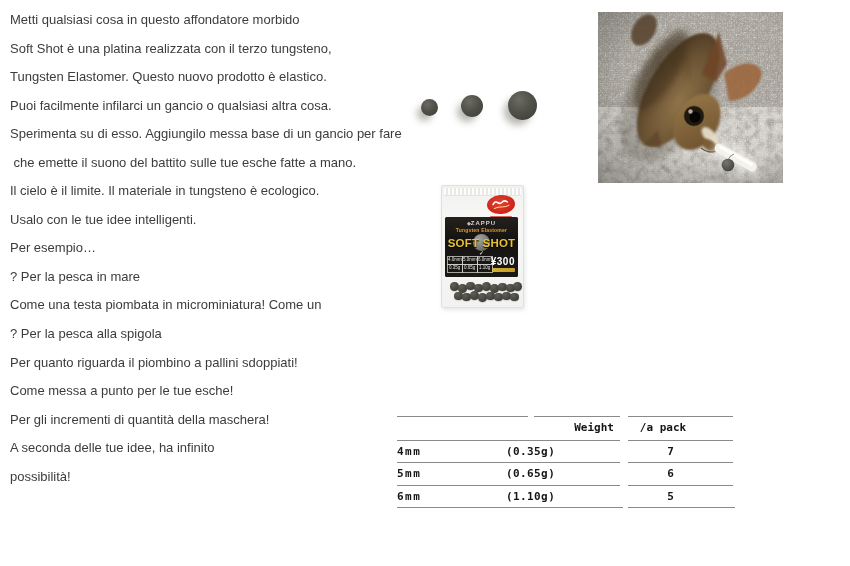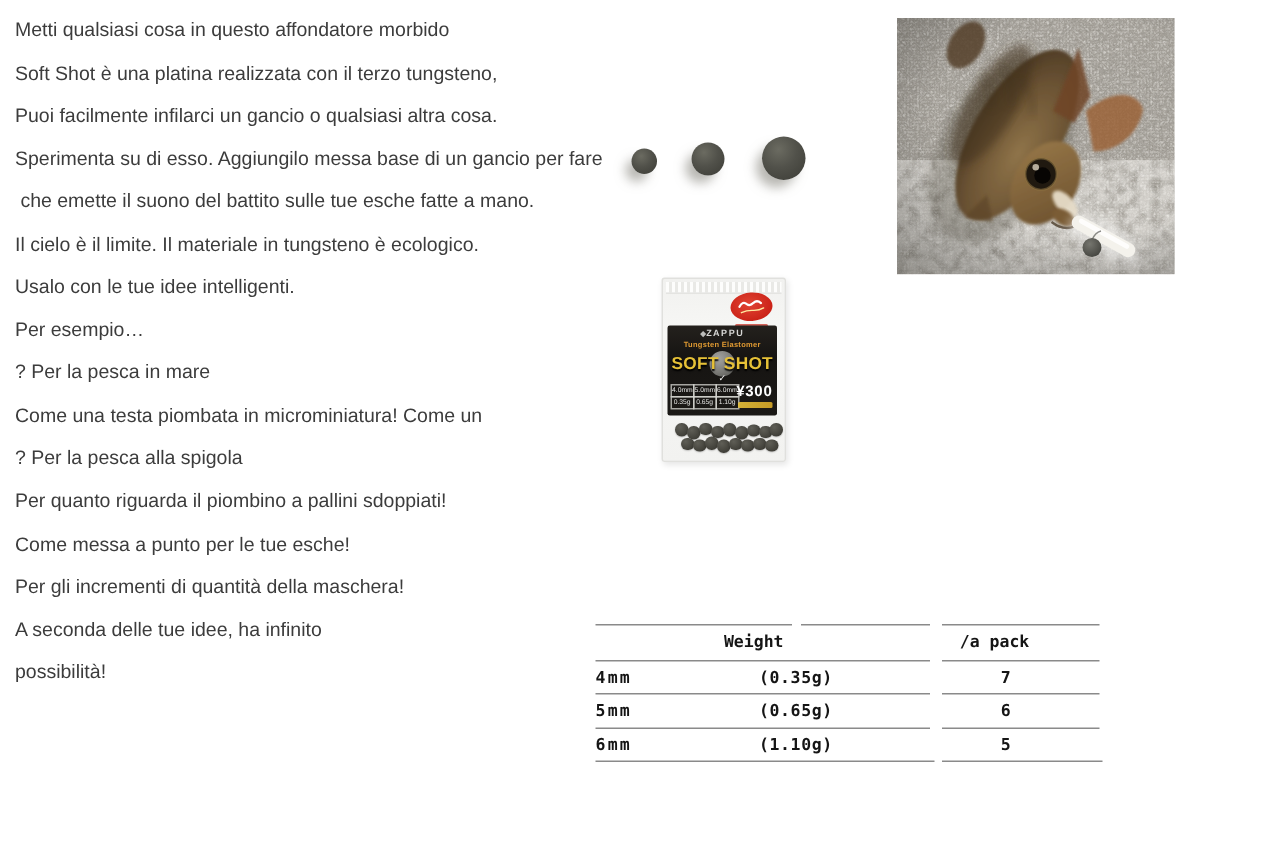--- a/index.html
+++ b/index.html
@@ -65,21 +65,21 @@
         font-family:"DejaVu Sans Mono","Liberation Mono",monospace;font-weight:bold;
         font-size:11px;color:#151515;}
   .hl{position:absolute;height:1px;background:#8a8a8a;}
   .hl.a1{left:0;top:5.5px;width:131px;}   .hl.a2{left:137px;top:5.5px;width:86px;}
   .hl.a3{left:231px;top:5.5px;width:105px;}
   .hl.b1{left:0;top:30px;width:223px;}    .hl.b2{left:231px;top:30px;width:105px;}
   .hl.c1{left:0;top:52px;width:223px;}    .hl.c2{left:231px;top:52px;width:105px;}
   .hl.d1{left:0;top:74.5px;width:223px;}  .hl.d2{left:231px;top:74.5px;width:105px;}
   .hl.e1{left:0;top:96.5px;width:226px;}  .hl.e2{left:231px;top:96.5px;width:107px;}
   .spec-h-weight{position:absolute;left:0;top:6px;width:223px;height:24px;line-height:24px;
-        text-align:center;transform:translateX(-6px);}
+        text-align:right;transform:translateX(-6px);}
   .spec-h-pack{position:absolute;left:231px;top:6px;width:70px;height:24px;line-height:24px;
         text-align:center;}
   .spec-rows{position:absolute;left:0;top:0;width:341px;height:102px;}
   .spec-row{position:absolute;left:0;width:341px;height:22px;line-height:22px;}
   .spec-row:nth-of-type(1){top:31px;}
   .spec-row:nth-of-type(2){top:53px;}
   .spec-row:nth-of-type(3){top:75.5px;}
   .c-size{position:absolute;left:0;width:103px;letter-spacing:1.5px;}
   .c-wt{position:absolute;left:109px;letter-spacing:.4px;}
   .c-pack{position:absolute;left:231px;width:85px;text-align:center;}
@@ -88,20 +88,21 @@
 <body>
 
 <div class="page">
 
   <div class="desc">
 
       <div class="desc-line">Metti qualsiasi cosa in questo affondatore morbido</div>
 
       <div class="desc-line">Soft Shot è una platina realizzata con il terzo tungsteno,</div>
 
+      <div class="desc-line">Tungsten Elastomer. Questo nuovo prodotto è elastico.</div>
 
       <div class="desc-line">Puoi facilmente infilarci un gancio o qualsiasi altra cosa.</div>
 
       <div class="desc-line">Sperimenta su di esso. Aggiungilo messa base di un gancio per fare</div>
 
 
       <div class="desc-line"> che emette il suono del battito sulle tue esche fatte a mano.</div>
 
       <div class="desc-line">Il cielo è il limite. Il materiale in tungsteno è ecologico.</div>
 

